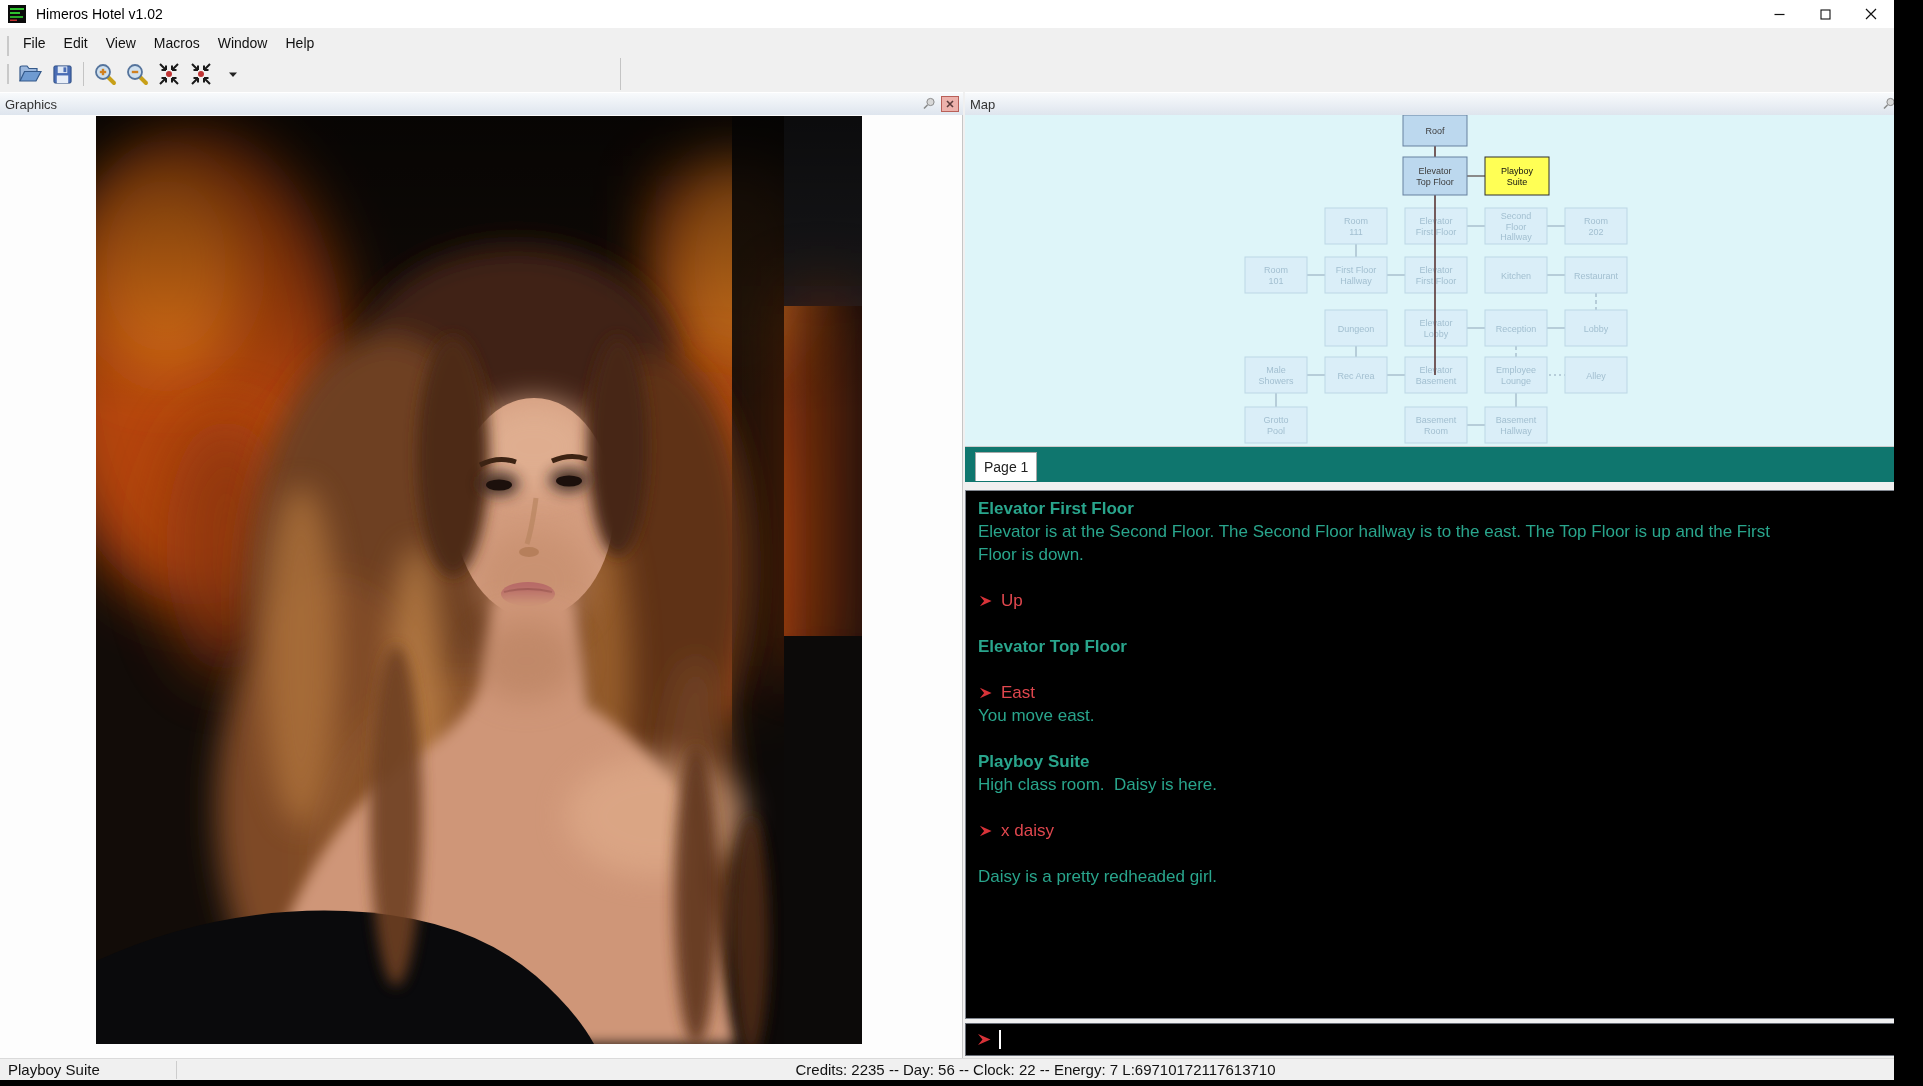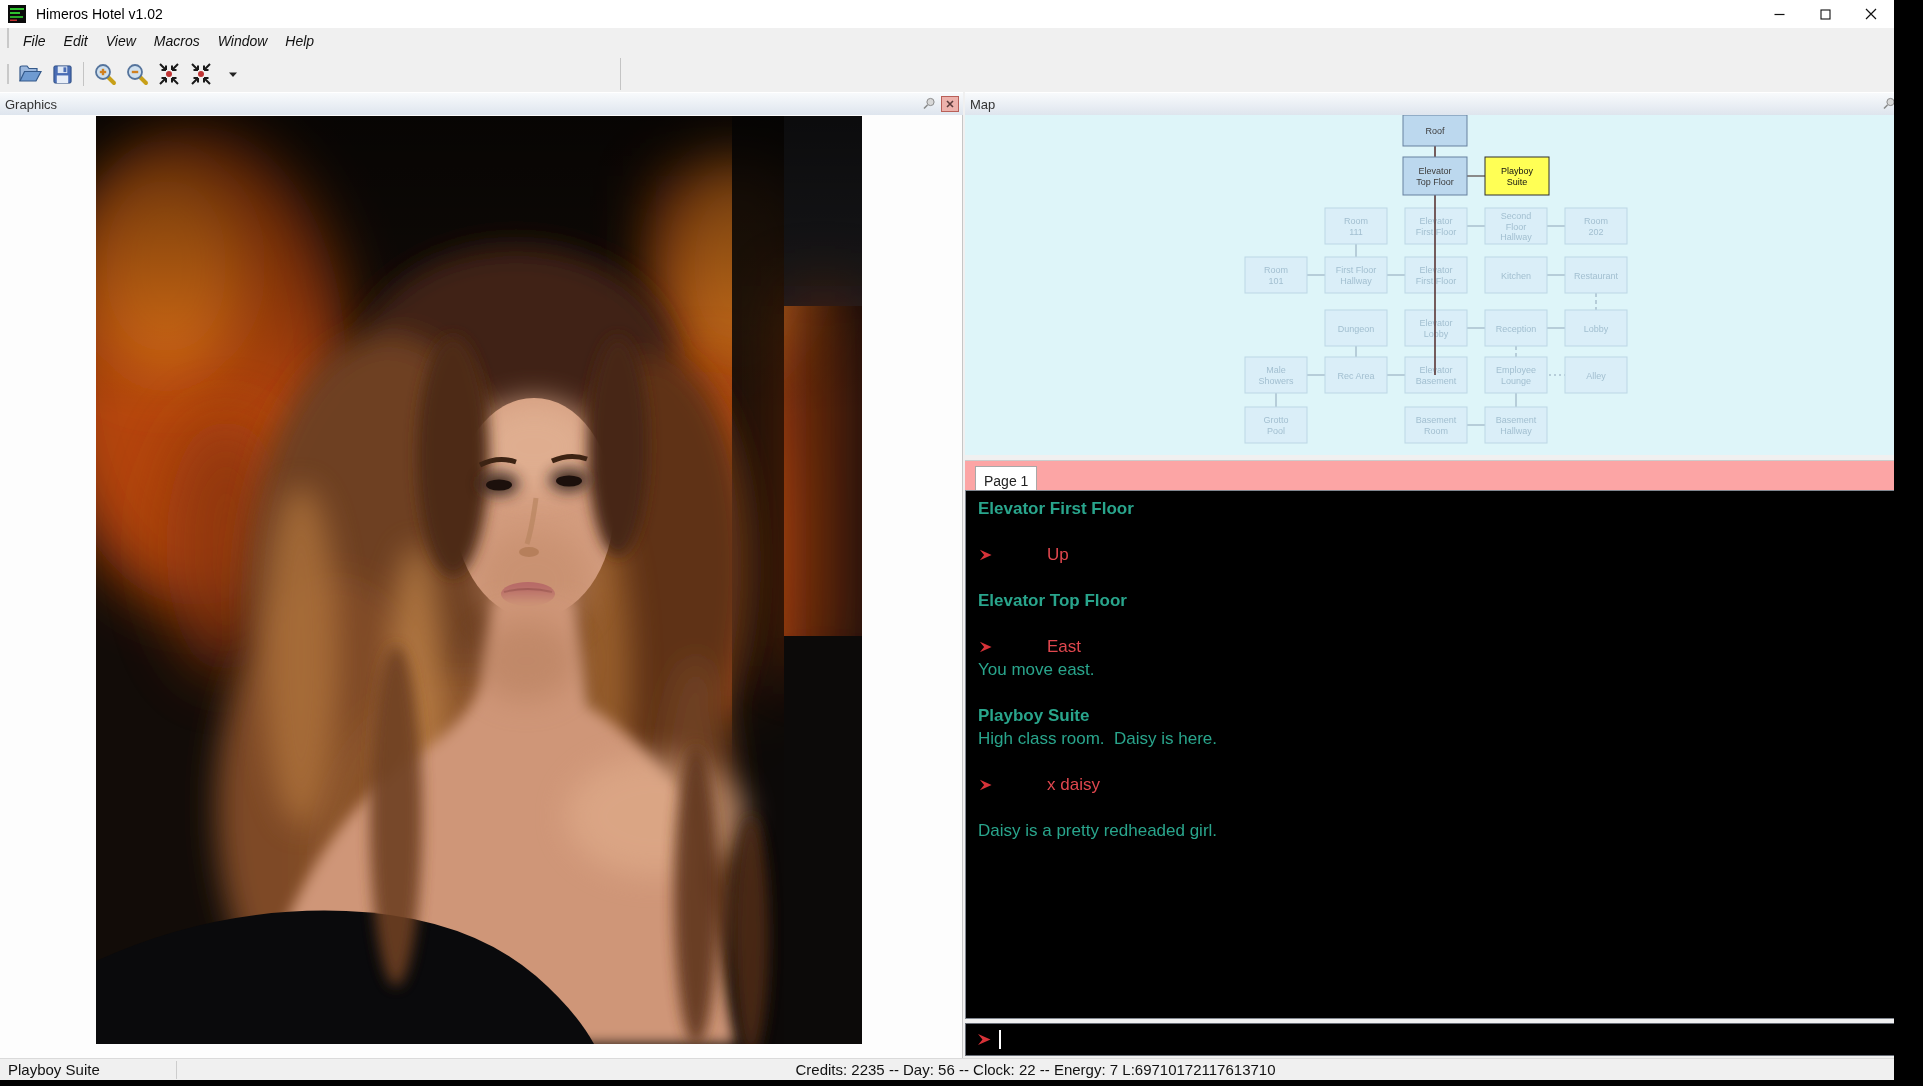--- a/index.html
+++ b/index.html
@@ -7,21 +7,21 @@
   .window{position:relative;width:1894px;height:1086px;background:#f0f0f0;overflow:hidden;}
 
   
   .titlebar{position:absolute;left:0;top:0;right:0;height:28px;background:#ffffff;display:flex;align-items:center;}
   .app-icon{width:18px;height:18px;margin-left:8px;flex:0 0 auto;}
   .title-text{margin-left:10px;font-size:14px;color:#000;}
   .win-controls{position:absolute;right:0;top:0;height:28px;display:flex;}
   .win-btn{width:46px;height:28px;display:flex;align-items:center;justify-content:center;}
 
   
-  .menubar{position:absolute;left:0;top:28px;right:0;height:28px;background:#f0f0f0;display:flex;align-items:flex-start;font-style:italic;}
+  .menubar{position:absolute;left:0;top:28px;right:0;height:28px;background:#f0f0f0;display:flex;align-items:flex-end;}
   .gripper{width:0;height:20px;border-left:2px solid #c9c9c9;margin:0 5px 0 7px;}
   .menu-item{padding:5px 9px;font-size:14px;color:#111;}
 
   
   .toolbar{position:absolute;left:0;top:56px;right:0;height:36px;background:#f0f0f0;display:flex;align-items:center;}
   .tb-btn{width:30px;height:28px;display:flex;align-items:center;justify-content:center;margin:0 1px;}
   .tb-sep{width:0;height:24px;border-left:1px solid #c4c4c4;margin:0 5px;}
   .tb-tallsep{position:absolute;left:620px;top:2px;height:32px;width:0;border-left:1px solid #c4c4c4;}
 
   
@@ -33,30 +33,30 @@
 
   
   .graphics-panel{position:absolute;left:0;top:92px;width:963px;height:966px;text-align:right;}
   .graphics-content{position:absolute;left:0;top:23px;right:0;bottom:0;background:#fdfdfd;border-right:1px solid #c6c6c6;box-sizing:border-box;}
   .photo{position:absolute;left:96px;top:1px;width:766px;height:928px;display:block;}
 
   
   .map-panel{position:absolute;left:965px;top:92px;width:958px;height:398px;text-align:right;}
   .map-content{position:absolute;left:0;top:23px;width:958px;height:340px;background:#def5f9;}
   .map-svg{display:block;width:958px;height:340px;}
-  .tab-strip{position:absolute;left:0;top:368px;right:0;height:35px;background:#fca5a5;border-top:1px solid #cccccc;}
+  .tab-strip{position:absolute;left:0;top:354px;right:0;height:35px;background:#0f766e;border-top:1px solid #cccccc;}
   .tab{position:absolute;left:10px;top:5px;min-width:60px;height:29px;background:#ffffff;border:1px solid #a8a8a8;border-bottom:none;font-size:14px;color:#222;display:flex;align-items:center;justify-content:center;padding:0 8px;box-sizing:border-box;}
 
   
   .output-panel{position:absolute;left:965px;top:490px;width:956px;height:529px;background:#000;border:1px solid #81868f;box-sizing:border-box;}
   .transcript{position:absolute;left:12px;top:6px;width:820px;font-size:17px;line-height:23px;}
   .t-heading{color:#29a58c;font-weight:bold;min-height:23px;}
   .t-body{color:#29a58c;white-space:pre-wrap;min-height:23px;}
   .t-blank{height:23px;}
-  .t-command{color:#e0474e;display:flex;align-items:center;min-height:23px;gap:46px;}
+  .t-command{color:#e0474e;display:flex;align-items:center;min-height:23px;}
   .t-command .cmd-arrow{margin-right:8px;flex:0 0 auto;}
 
   
   .scrollbar{position:absolute;right:1px;top:1px;bottom:1px;width:21px;background:#f1f1f1;}
   .sb-arrow{position:absolute;left:0;width:21px;height:17px;display:flex;align-items:center;justify-content:center;}
   .sb-arrow.up{top:0;}
   .sb-arrow.down{bottom:0;}
   .sb-thumb{position:absolute;left:2px;right:2px;bottom:19px;height:34px;background:#cdcdcd;}
 
   
@@ -410,20 +410,21 @@
         </svg>
     </div>
     <div class="tab-strip">
       <div class="tab">Page 1</div>
     </div>
   </div>
 
   <div class="output-panel">
     <div id="transcript" class="transcript">
         <div class="t-heading">Elevator First Floor</div>
+        <div class="t-body">Elevator is at the Second Floor. The Second Floor hallway is to the east. The Top Floor is up and the First Floor is down.</div>
         <div class="t-blank"></div>
         <div class="t-command">
           <svg class="cmd-arrow" width="15" height="16" viewBox="0 0 16 17">
             <path d="M2 3 L14.5 8.5 L2 14 L6.5 8.5 Z" fill="#d83238"></path>
           </svg>
           <span>Up</span>
         </div>
         <div class="t-blank"></div>
         <div class="t-heading">Elevator Top Floor</div>
         <div class="t-blank"></div>

